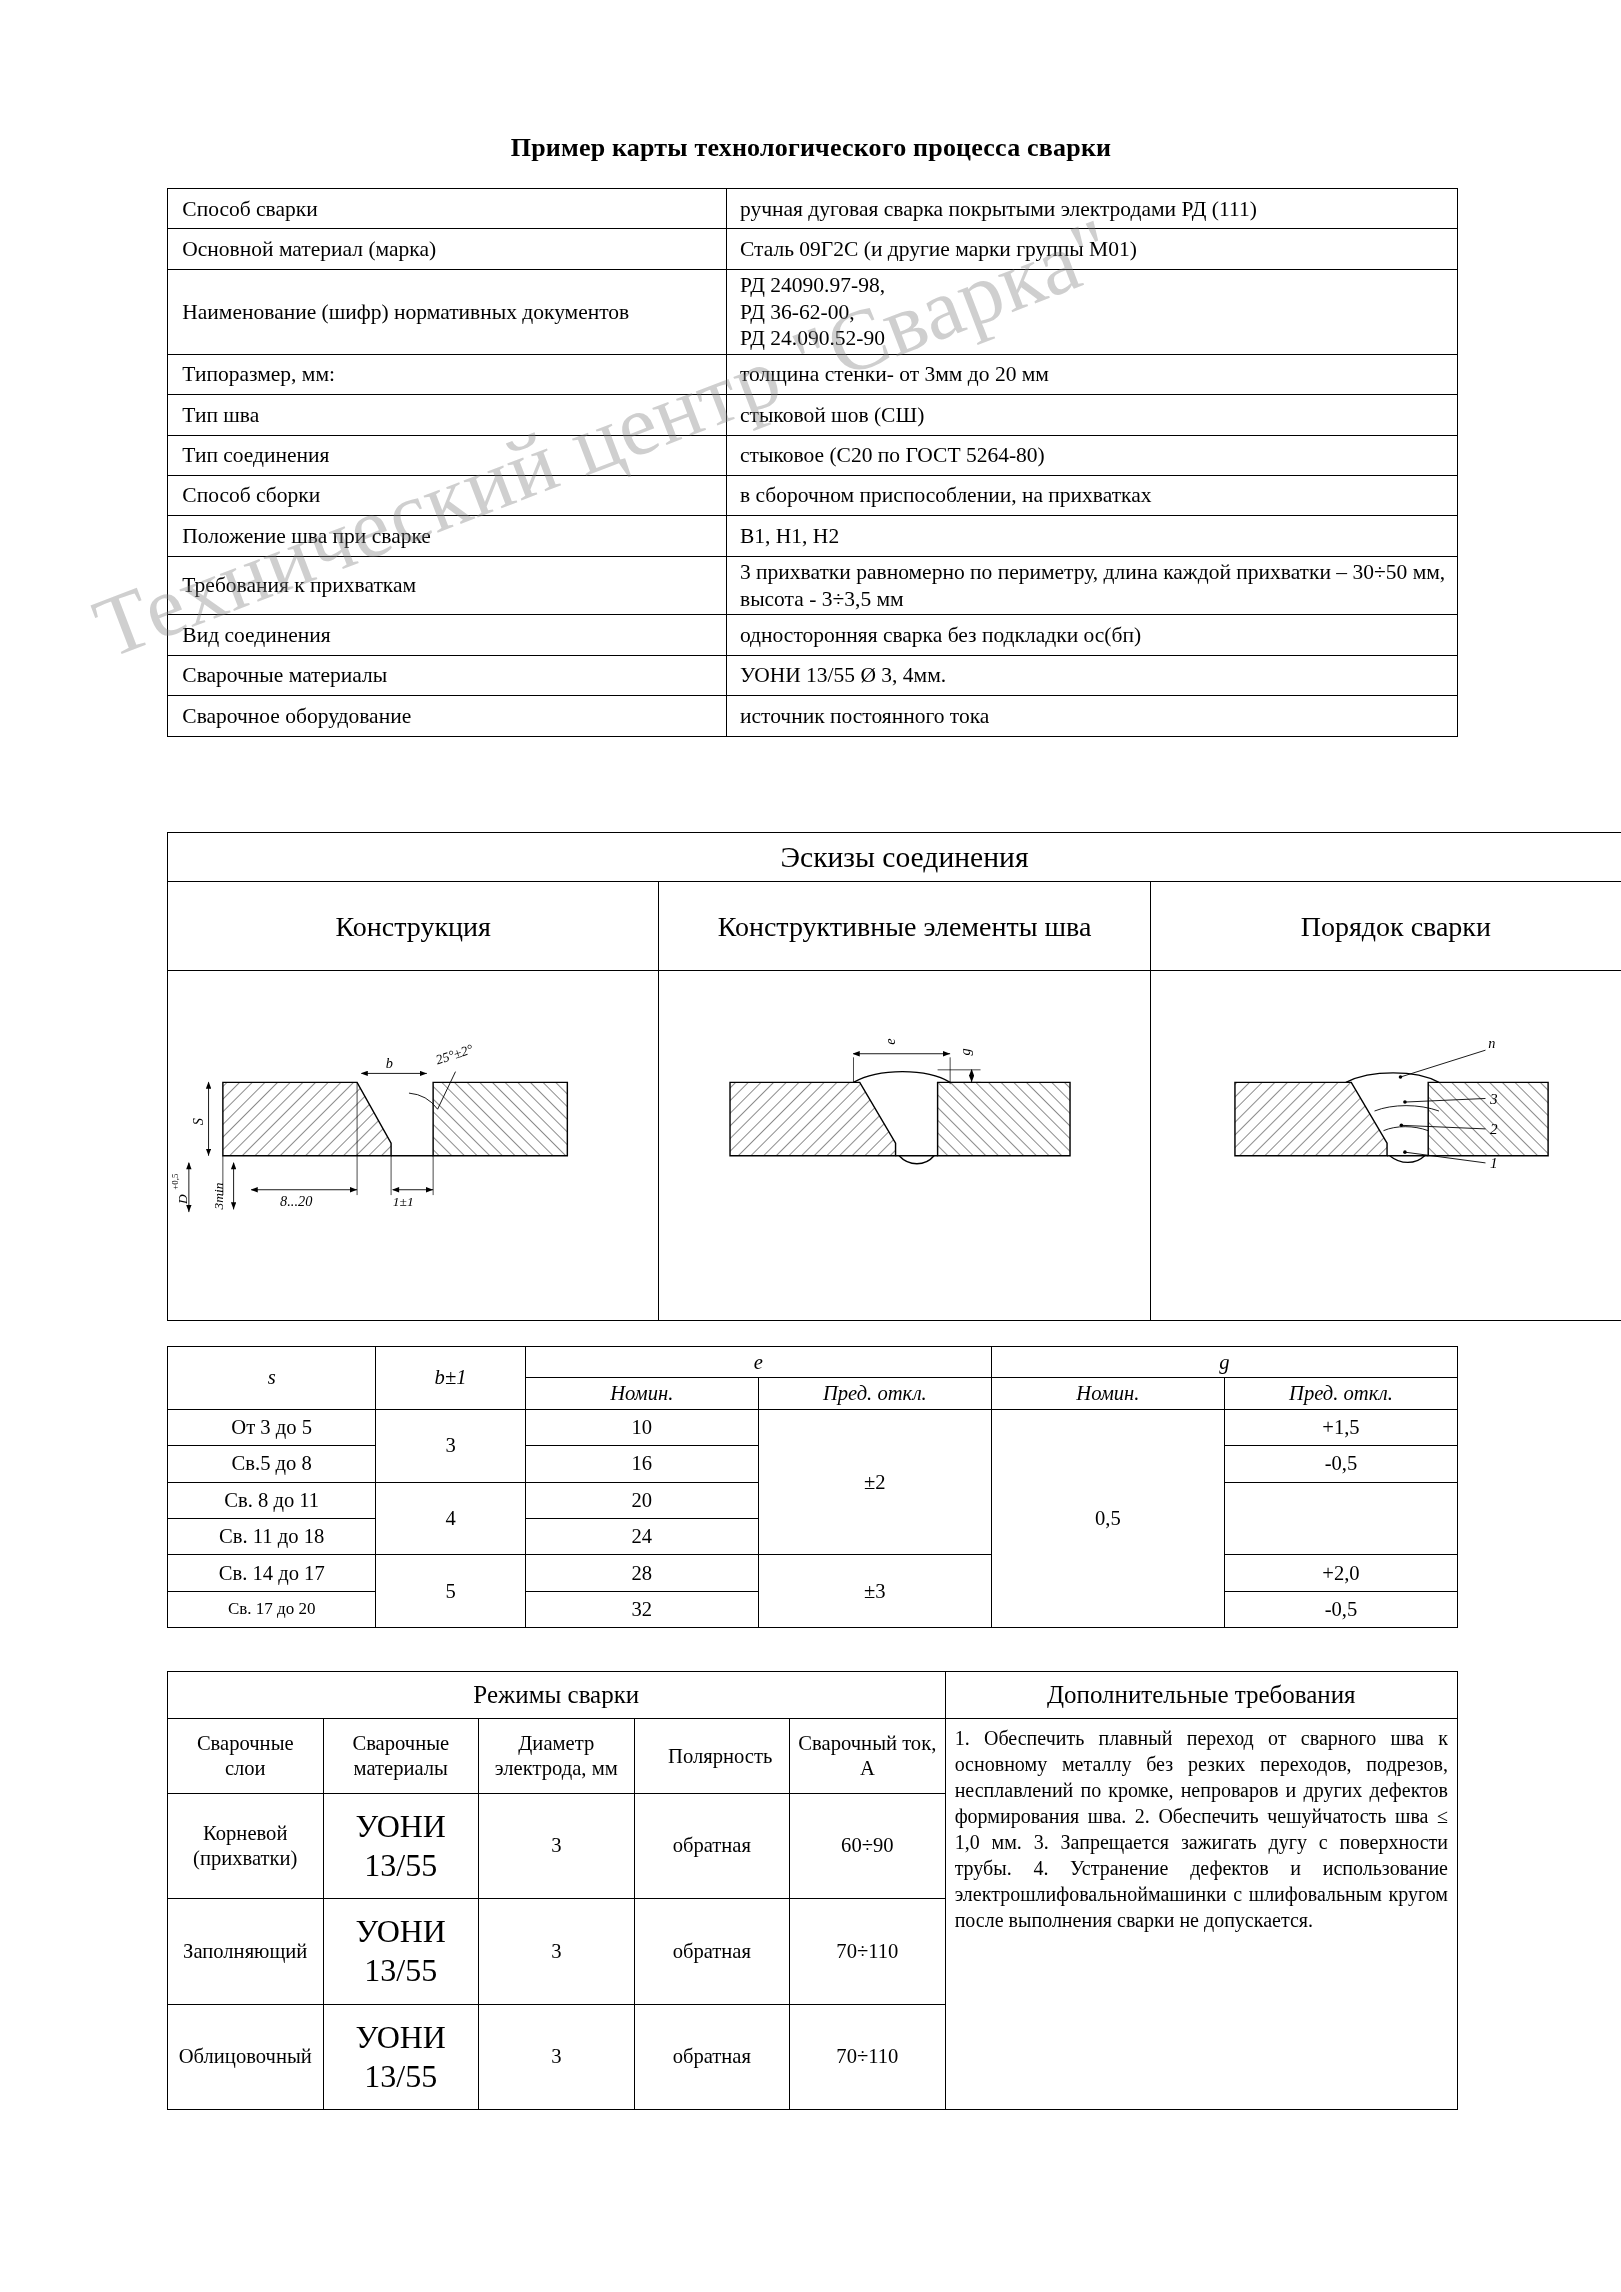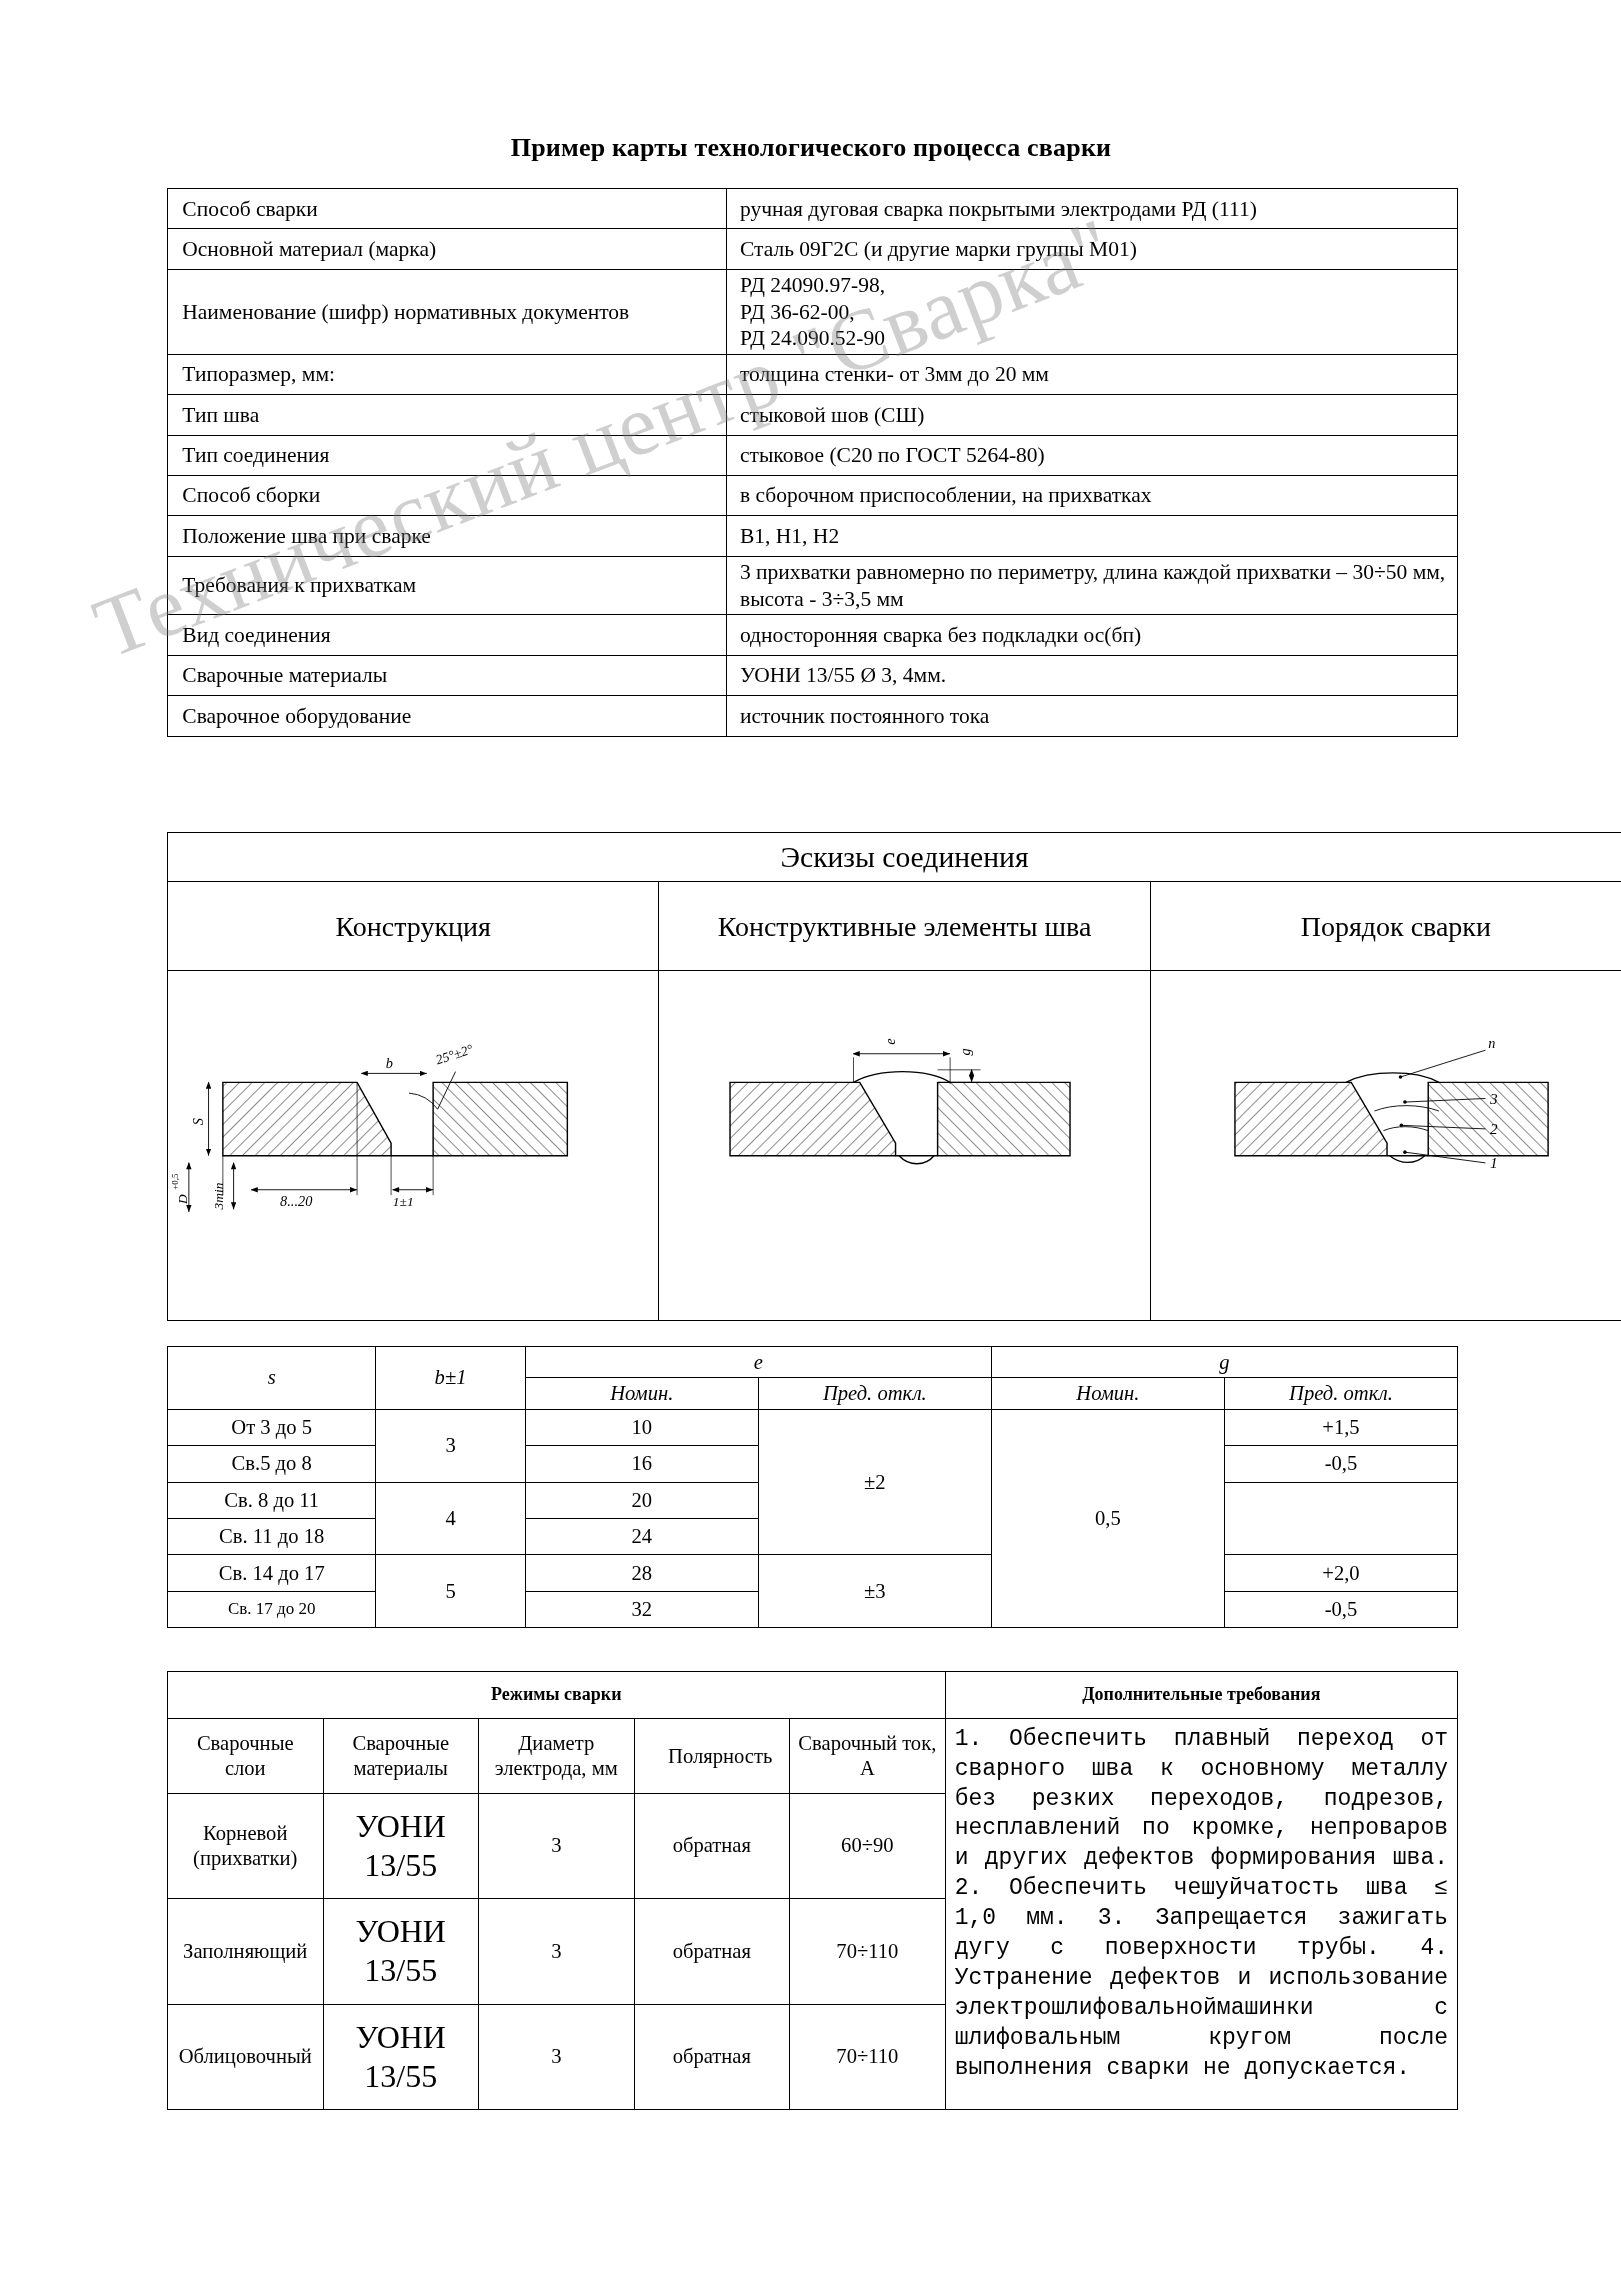--- a/index.html
+++ b/index.html
@@ -107,40 +107,39 @@
     position: absolute;
     left: 167px;
     top: 1659px;
     width: 1291px;
   }
   .tbl-modes td {
     text-align: center;
     font-size: 20.6px;
   }
   .tbl-modes .hdr {
-    font-weight: bold;
-    font-size: 18px;
+    font-weight: normal;
+    font-size: 25px;
     height: 41px;
   }
   .tbl-modes .colhdr {
     height: 68px;
     font-size: 20.6px;
     line-height: 1.2;
   }
   .tbl-modes .rowcell {
     height: 99px;
   }
   .tbl-modes .bigtxt { font-size: 32px; }
   .tbl-modes td.req {
     text-align: justify;
     vertical-align: top;
-    font-size: 23px;
+    font-size: 20px;
     line-height: 1.3;
     padding: 5.4px 9px;
-    font-family: Liberation Mono, monospace;
   }
 
   
   .watermark {
     position: absolute;
     left: 81px;
     top: 573px;
     width: 1469px;
     height: 645px;
     transform: rotate(-21deg);

